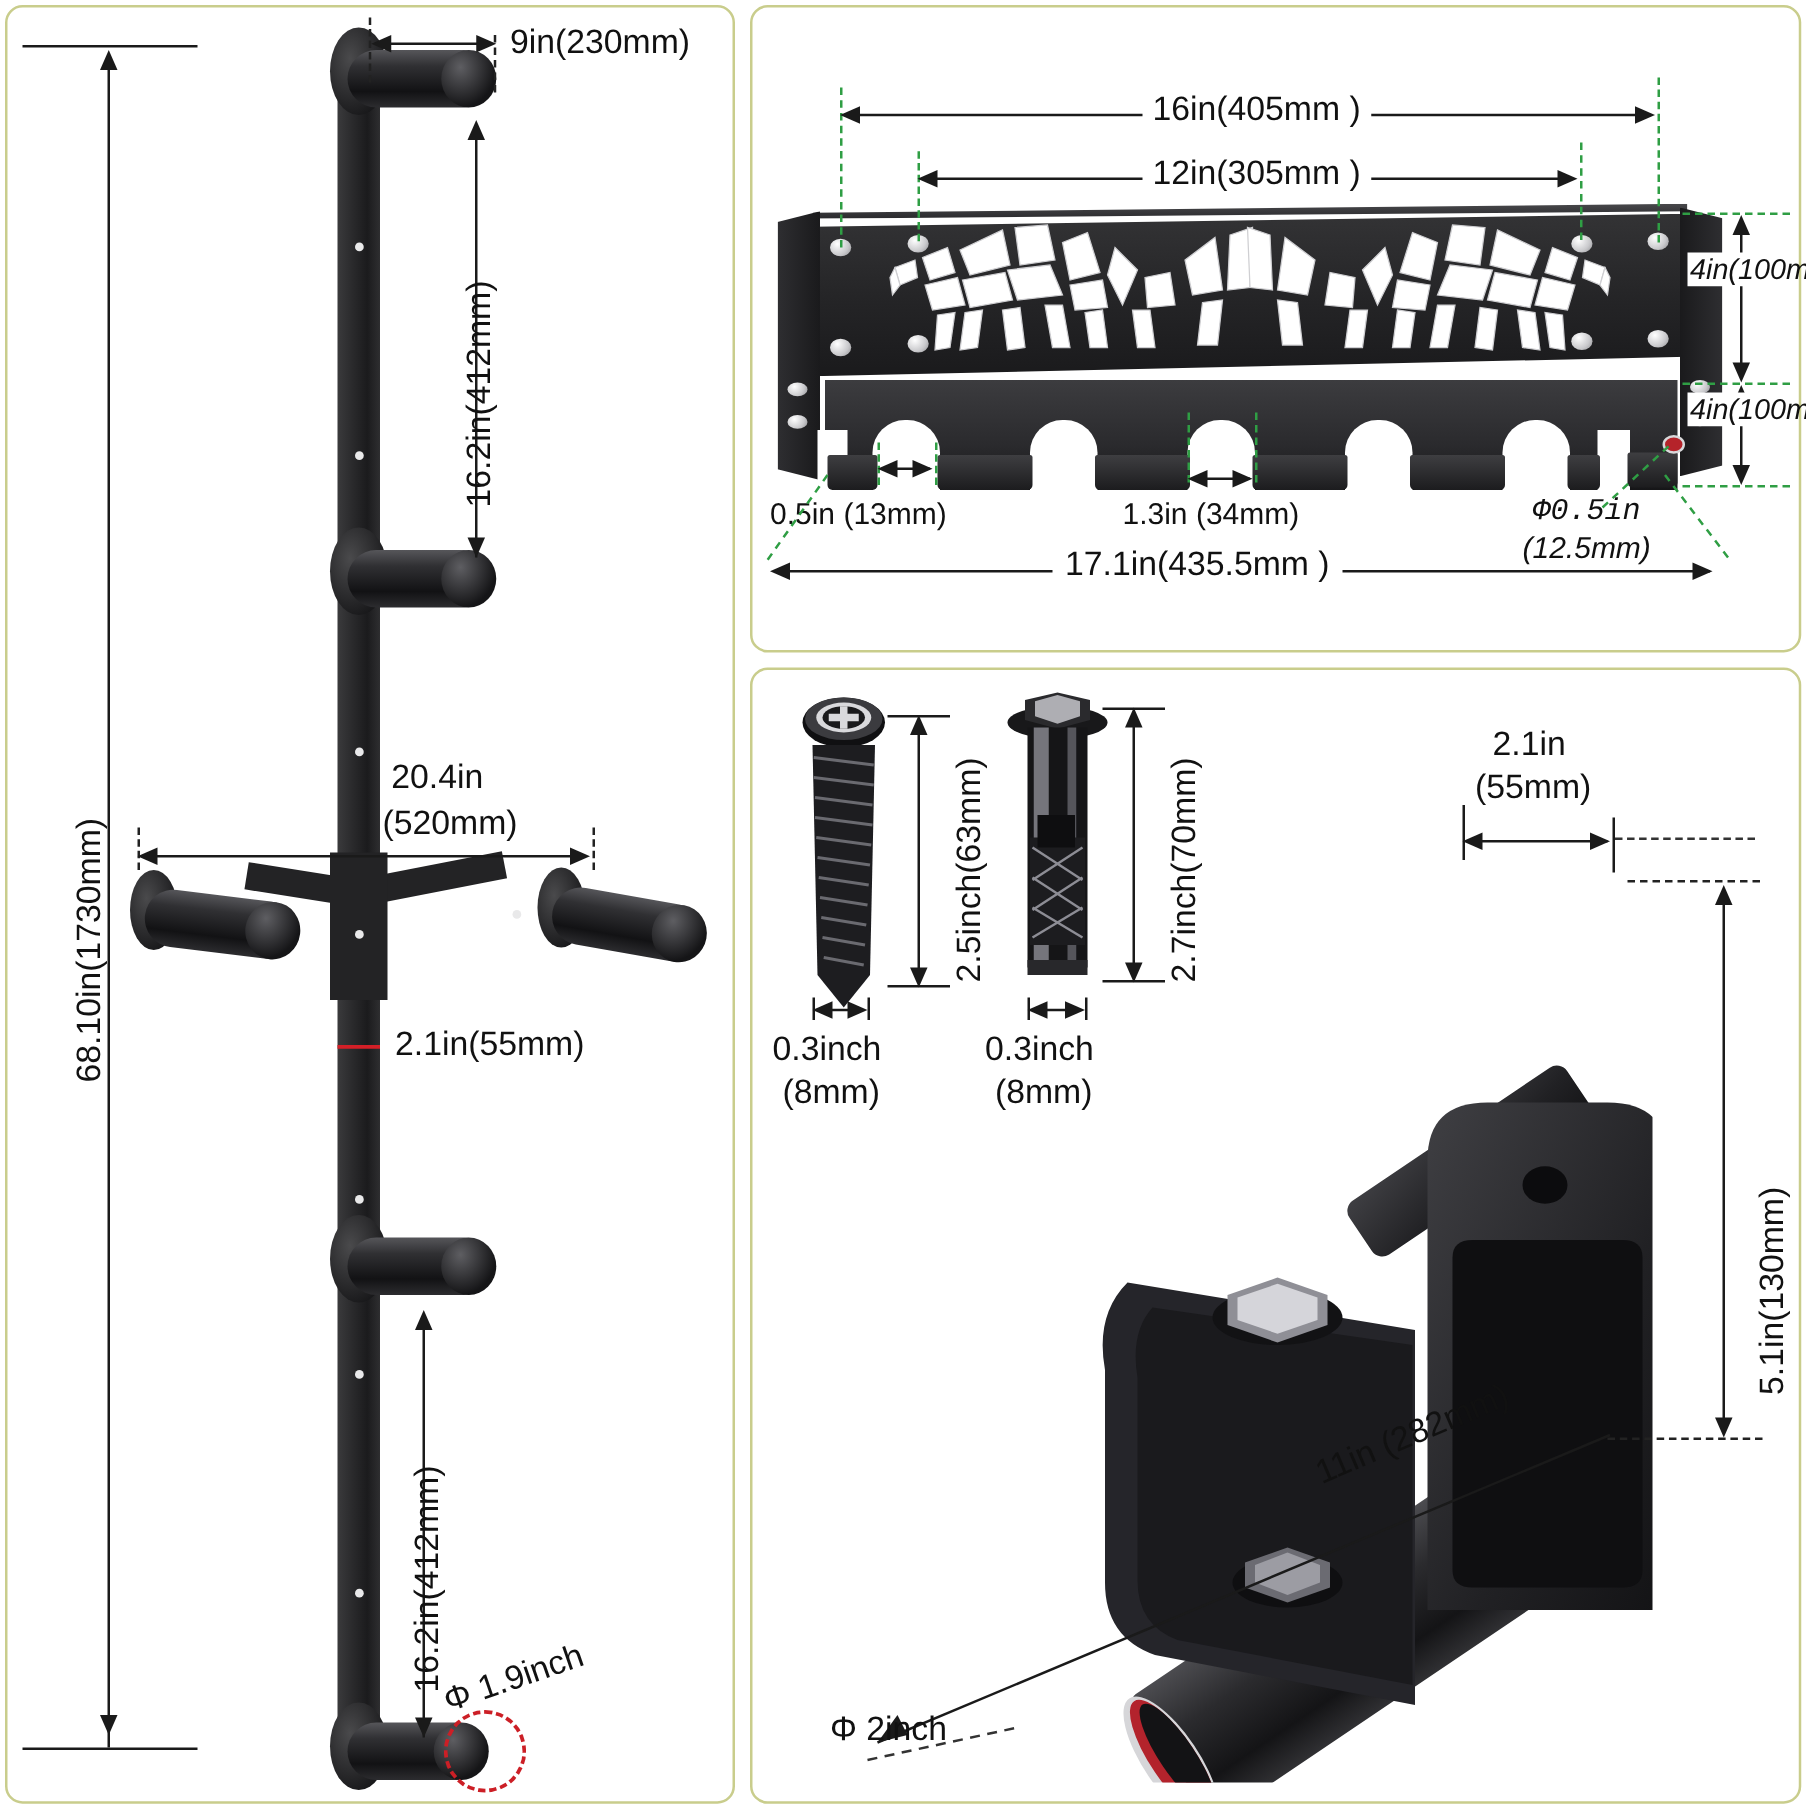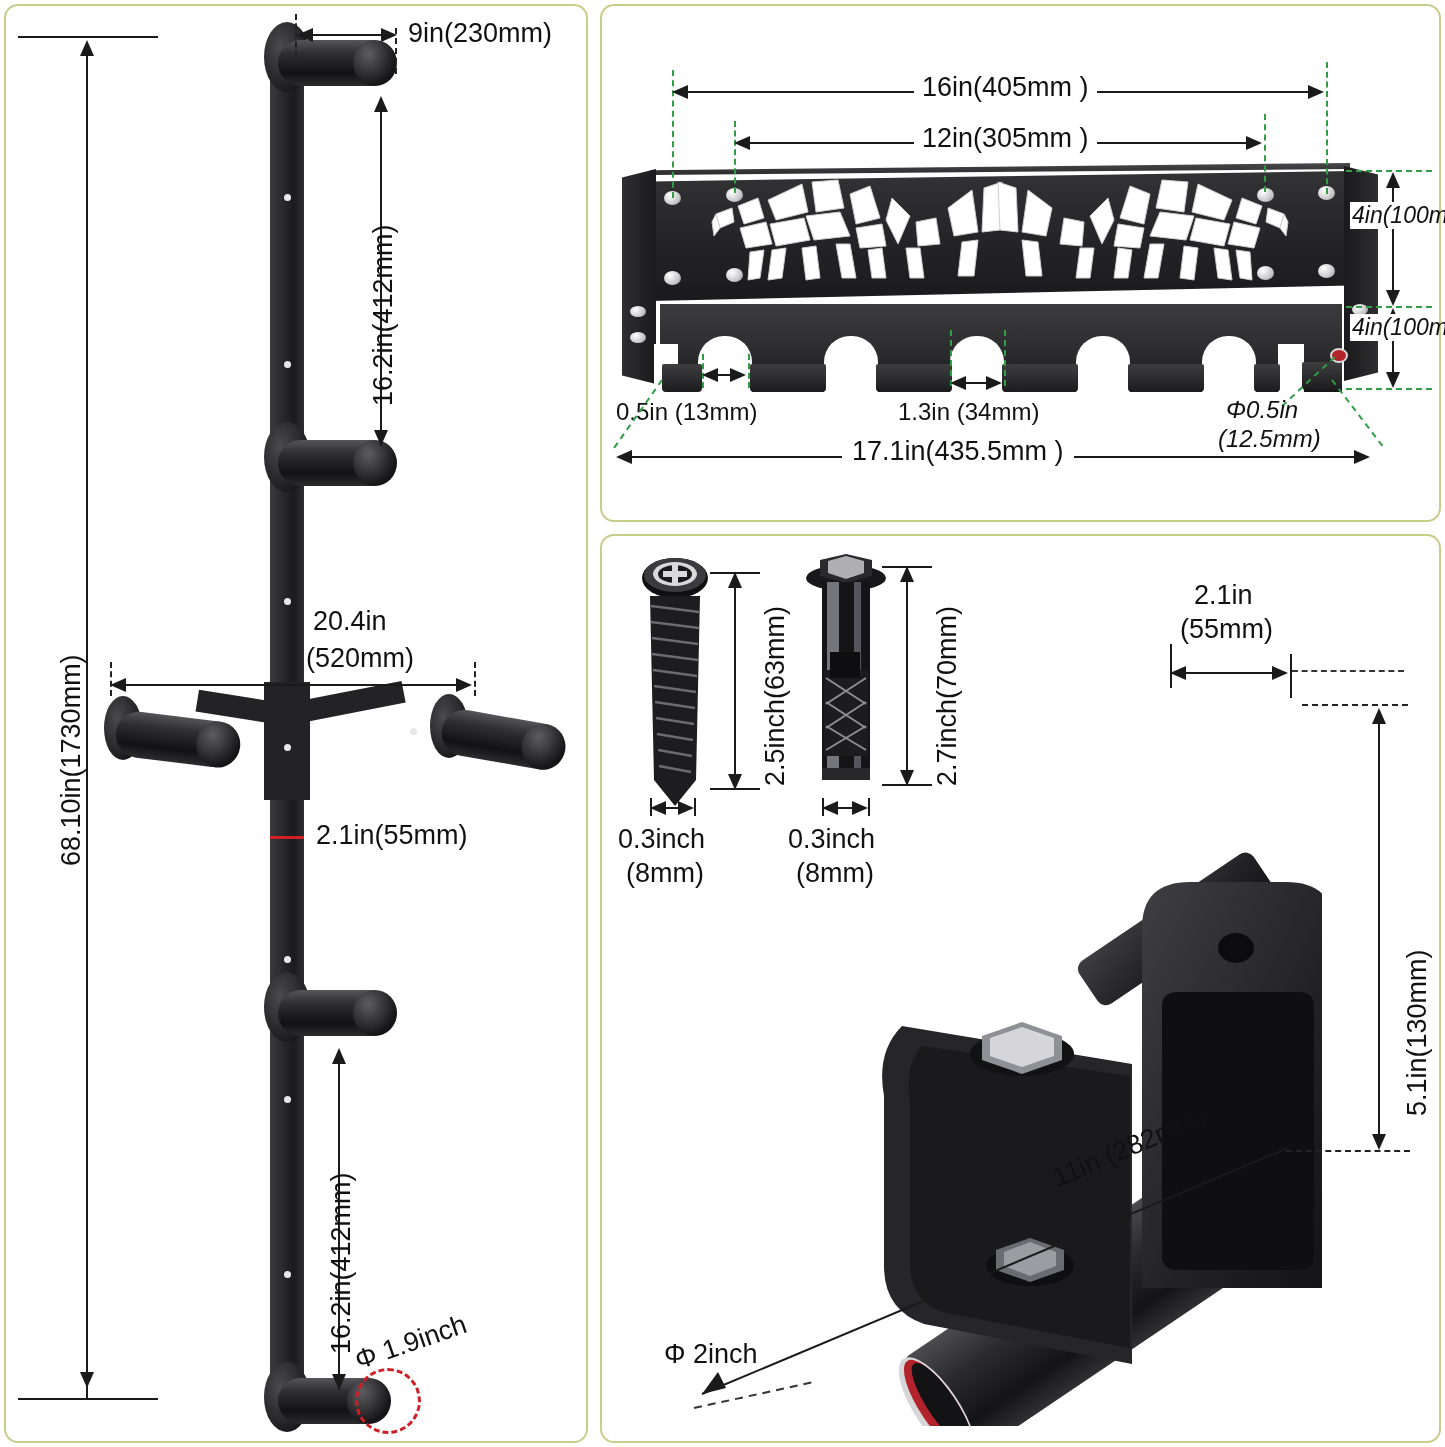--- a/index.html
+++ b/index.html
@@ -268,21 +268,21 @@
     <div class="ln hline" style="left:352px;top:376px;width:46px;"></div>
     <div class="arrowhead ah-left" style="left:348px;top:370px;"></div>
     <div class="arrowhead ah-right" style="left:384px;top:370px;"></div>
     <div class="lbl sm" style="left:296px;top:392px;">1.3in (34mm)</div>
   </div>
 
   <div>
     <svg style="position:absolute;left:678px;top:346px;" width="70" height="56">
       <line x1="2" y1="54" x2="56" y2="4" stroke="#2f9e44" stroke-width="2" stroke-dasharray="6 5"></line>
     </svg>
-    <div class="lbl sm it" style="left:624px;top:390px;font-size:24px;">Φ0.5in</div>
+    <div class="lbl sm it" style="left:624px;top:390px;font-size:24px;font-family:Liberation Mono, monospace;">Φ0.5in</div>
     <div class="lbl sm it" style="left:616px;top:419px;font-size:24px;">(12.5mm)</div>
   </div>
 
   <div>
     <svg style="position:absolute;left:8px;top:372px;" width="60" height="74">
       <line x1="52" y1="2" x2="4" y2="70" stroke="#2f9e44" stroke-width="2" stroke-dasharray="6 5"></line>
     </svg>
     <svg style="position:absolute;left:722px;top:372px;" width="70" height="74">
       <line x1="8" y1="2" x2="60" y2="70" stroke="#2f9e44" stroke-width="2" stroke-dasharray="6 5"></line>
     </svg>
@@ -458,16 +458,16 @@
     <div>
       <svg style="position:absolute;left:90px;top:590px;" width="640" height="290">
         <line x1="10" y1="268" x2="596" y2="22" stroke="#1a1a1a" stroke-width="2"></line>
         <polygon points="10,268 34,262 26,246" fill="#1a1a1a"></polygon>
         <line x1="2" y1="282" x2="122" y2="256" stroke="#333" stroke-width="2" stroke-dasharray="8 6"></line>
       </svg>
       <div class="lbl" style="left:452px;top:628px;transform:rotate(-23deg);transform-origin:0 50%;">11in (282mm)</div>
     </div>
 
     <div>
-      <div class="lbl" style="left:62px;top:803px;">Φ 2inch</div>
+      <div class="lbl" style="left:62px;top:832px;">Φ 2inch</div>
     </div>
   </div>
 </div>
 
 </body></html>

